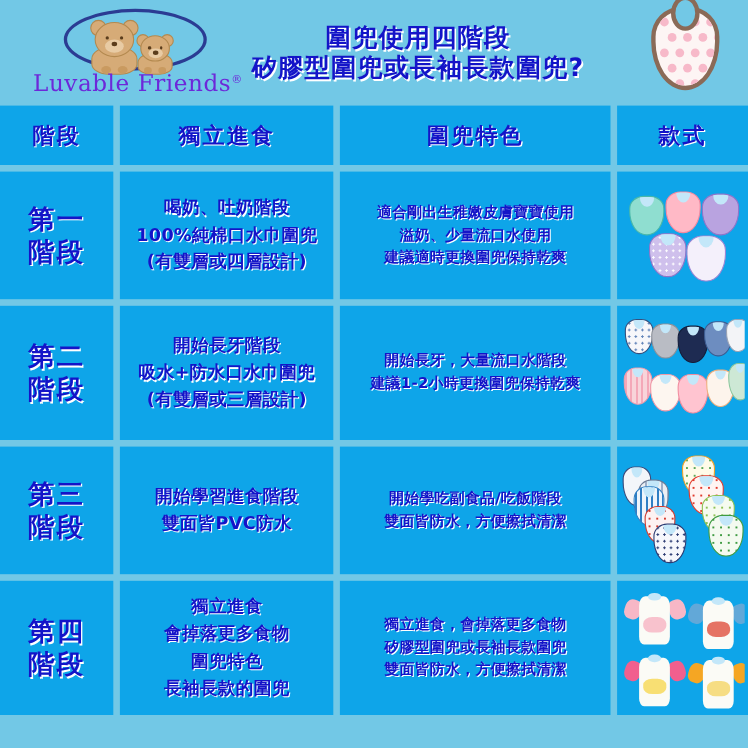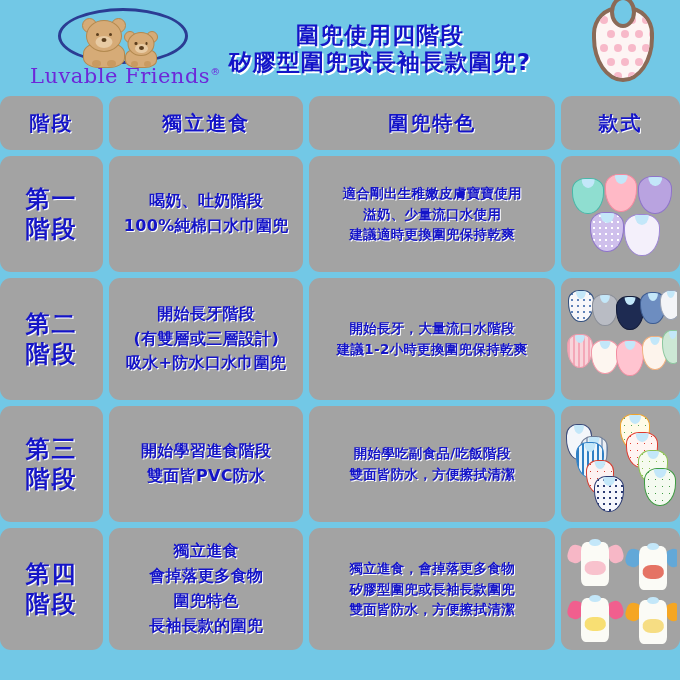--- a/index.html
+++ b/index.html
@@ -90,26 +90,26 @@
   .bib-neck{
     position:absolute;left:50%;top:-8px;transform:translateX(-50%);
     width:26px;height:32px;background:#72c8e6;
     border:4px solid #8a6a57;border-radius:50%;box-sizing:border-box;
   }
 
   
   .table{position:absolute;left:0;top:96px;width:680px;}
   .row{display:flex;width:680px;margin-bottom:6px;}
   .cell{
-    background:#a3a3a3;
+    background:#0ea5e9;
     margin-right:6px;
     box-sizing:border-box;
     display:flex;align-items:center;justify-content:center;
     text-align:center;
-    color:#1414c8;font-weight:bold;border-radius:11px;
+    color:#1414c8;font-weight:bold;
   }
   .cell:last-child{margin-right:0;}
   .c1{width:104px;}
   .c2{width:196px;}
   .c3{width:248px;}
   .c4{width:120px;}
   .row.head .cell{height:54px;font-size:20px;letter-spacing:2px;}
   .row.head .cell span{text-shadow:1px 1px 0 #ffffff;}
   .row.body .cell{padding:4px 3px;}
 
@@ -257,20 +257,21 @@
       <div class="cell c1">
         <div class="stage-label">
           <div>第一</div>
           <div>階段</div>
         </div>
       </div>
       <div class="cell c2">
         <div class="kind">
           <div>喝奶、吐奶階段</div>
           <div>100%純棉口水巾圍兜</div>
+          <div>(有雙層或四層設計)</div>
         </div>
       </div>
       <div class="cell c3">
         <div class="feature">
           <div>適合剛出生稚嫩皮膚寶寶使用</div>
           <div>溢奶、少量流口水使用</div>
           <div>建議適時更換圍兜保持乾爽</div>
         </div>
       </div>
       <div class="cell c4">
@@ -297,22 +298,22 @@
     <div class="row body row2">
       <div class="cell c1">
         <div class="stage-label">
           <div>第二</div>
           <div>階段</div>
         </div>
       </div>
       <div class="cell c2">
         <div class="kind">
           <div>開始長牙階段</div>
+          <div>吸水+防水口水巾圍兜</div>
           <div>(有雙層或三層設計)</div>
-          <div>吸水+防水口水巾圍兜</div>
         </div>
       </div>
       <div class="cell c3">
         <div class="feature">
           <div>開始長牙，大量流口水階段</div>
           <div>建議1-2小時更換圍兜保持乾爽</div>
         </div>
       </div>
       <div class="cell c4">
         <div class="photo" id="photo-2">

